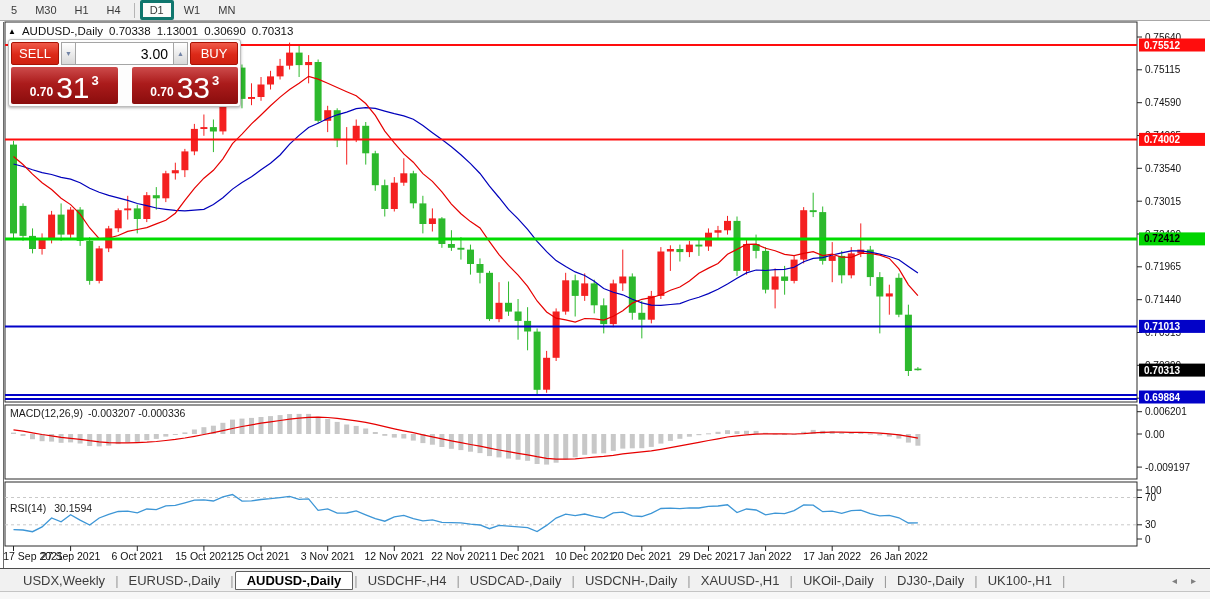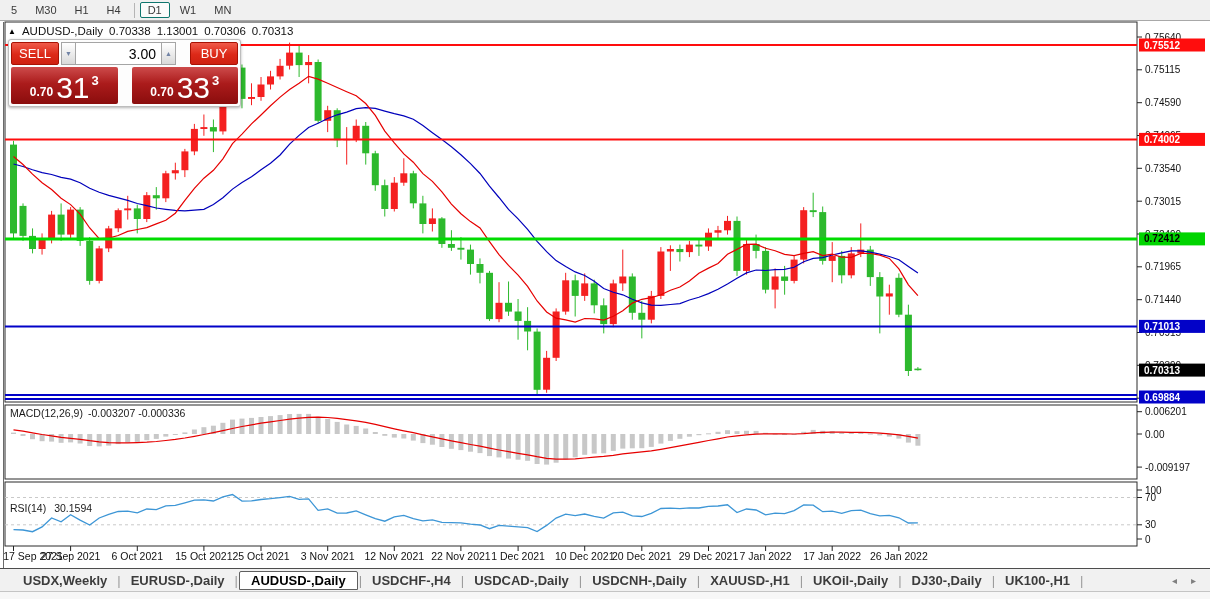--- a/index.html
+++ b/index.html
@@ -1,55 +1,55 @@
 <!DOCTYPE html>
 <html><head>
 <meta charset="utf-8">
 <style>
   html,body{margin:0;padding:0;width:1210px;height:599px;overflow:hidden;background:#fff;
     font-family:"Liberation Sans","DejaVu Sans",sans-serif;position:relative;}
   
   #toolbar{position:absolute;left:0;top:0;width:1210px;height:21px;background:#f0f0f0;
     border-bottom:1px solid #a8a8a8;display:flex;align-items:center;padding-left:2px;box-sizing:border-box;z-index:4;}
   .tf-btn{font-size:11px;color:#3a3a3a;padding:1px 7px;margin:0 1px;border:1px solid transparent;border-radius:2px;cursor:default;}
-  .tf-btn.active{background:#fbfbfb;border:1px solid #0f766e;}
+  .tf-btn.active{background:#fbfbfb;border:3px solid #0f766e;}
   .tf-sep{width:1px;height:15px;background:#b5b5b5;margin:0 4px;}
   
   #chart-svg{position:absolute;left:0;top:0;z-index:1;}
   
   #chart-title{position:absolute;left:8px;top:25px;z-index:2;display:flex;align-items:center;gap:6px;
     font-size:11.5px;color:#111;}
   #chart-title .tri{font-size:8px;color:#000;}
   
   #trade-panel{position:absolute;left:8px;top:39px;width:233px;z-index:3;background:#fdfdfd;
     border:1px solid #bdbdbd;border-radius:3px;padding:2px;box-shadow:0 1px 3px rgba(0,0,0,.3);box-sizing:border-box;}
   .tp-row1{display:flex;height:23px;}
   .tp-red-btn{background:linear-gradient(180deg,#f05a49 0%,#dc2918 55%,#cf2010 100%);color:#fff;font-size:13px;
     display:flex;align-items:center;justify-content:center;border:1px solid #a81204;border-radius:2px;cursor:pointer;}
   .btn-sell,.btn-buy{flex:0 0 46px;}
-  .btn-buy{margin-left:14px;}
+  .btn-buy{margin-left:2px;}
   .btn-sell{margin-right:2px;}
   .spin{width:15px;background:linear-gradient(#ffffff,#d9d9d9);border:1px solid #a5a5a5;color:#7183a5;
     font-size:7px;display:flex;align-items:center;justify-content:center;cursor:pointer;box-sizing:border-box;}
   .vol{flex:1;border-top:1px solid #a5a5a5;border-bottom:1px solid #a5a5a5;background:#fff;display:flex;
     align-items:center;justify-content:flex-end;padding-right:5px;font-size:14px;color:#000;}
   .tp-row2{display:flex;gap:14px;margin-top:2px;}
   .price-block{flex:1;height:37px;background:linear-gradient(180deg,#cd4b4b 0%,#ab1b1b 45%,#8a0d0d 100%);
     border-radius:2px;color:#fff;display:flex;align-items:flex-end;justify-content:center;cursor:pointer;}
   .pb-small{font-size:12px;font-weight:bold;margin:0 3px 5px 0;}
   .pb-big{font-size:30px;line-height:32px;}
   .pb-sup{font-size:13px;font-weight:bold;margin:0 0 16px 2px;}
   
   .pane-label{position:absolute;z-index:2;font-size:10.5px;color:#1a1a1a;display:flex;gap:5px;}
   #macd-label{left:10px;top:407px;}
   #rsi-label{left:10px;top:502px;gap:8px;}
   
   #tabbar{position:absolute;left:0;top:568px;width:1210px;height:23px;background:#f1f1f1;border-top:1px solid #4d4d4d;
     display:flex;align-items:center;padding-left:14px;box-sizing:border-box;z-index:4;font-size:13px;color:#3c3c3c;}
-  .tab{padding:1px 9px;cursor:pointer;white-space:nowrap;font-weight:bold;}
+  .tab{padding:1px 9px;cursor:pointer;white-space:nowrap;}
   .tab.active{background:#fff;border:1px solid #5f5f5f;border-radius:2px 2px 0 0;font-weight:bold;color:#000;padding:1px 11px;}
   .tab-sep{color:#9a9a9a;padding:0 1px;}
   #tab-nav{margin-left:auto;margin-right:14px;color:#808080;font-size:10px;display:flex;gap:14px;}
   #tab-nav span{cursor:pointer;}
   #bottom-strip{position:absolute;left:0;top:591px;width:1210px;height:8px;background:#f7f7f7;border-top:1px solid #c4c4c4;box-sizing:border-box;z-index:4;}
 </style>
 </head>
 <body>
 
 <svg id="chart-svg" width="1210" height="599">
@@ -467,21 +467,21 @@
     <span class="tf-btn active">D1</span>
     <span class="tf-btn">W1</span>
     <span class="tf-btn">MN</span>
   </div>
 
 <div id="chart-title">
   <span class="tri">▲</span>
   <span>AUDUSD-,Daily</span>
   <span>0.70338</span>
   <span>1.13001</span>
-  <span>0.70306</span>
+  <span>0.30690</span>
   <span>0.70313</span>
 </div>
 
 <div id="trade-panel">
   <div class="tp-row1">
     <div class="tp-red-btn btn-sell">SELL</div>
     <div class="spin">▼</div>
     <div class="vol">3.00</div>
     <div class="spin">▲</div>
     <div class="tp-red-btn btn-buy">BUY</div>

